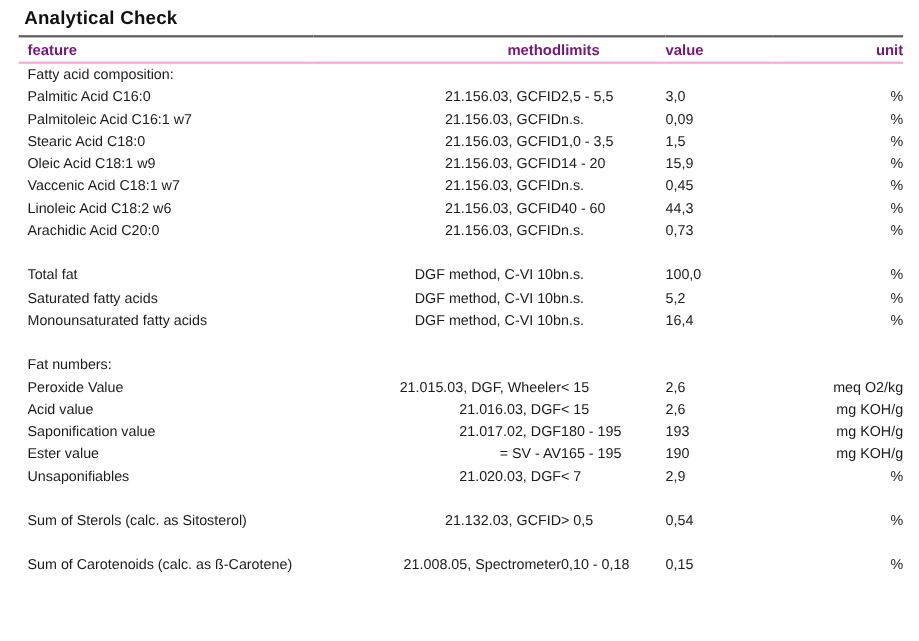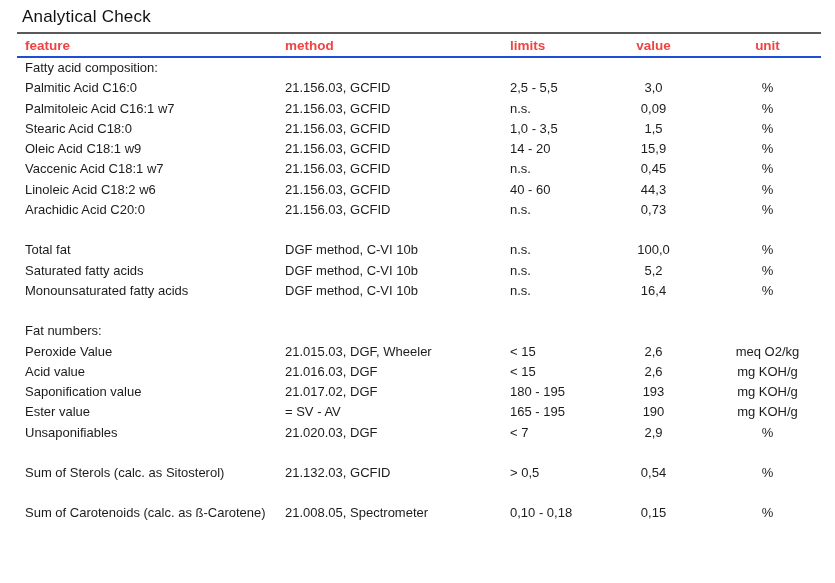--- a/index.html
+++ b/index.html
@@ -12,52 +12,52 @@
     font-family: "Liberation Sans", sans-serif;
     color: #1c1c1c;
   }
   .page {
     box-sizing: border-box;
     width: 835px;
     padding: 5px 14px 0 17px;
   }
   .doc-title {
     font-size: 17px;
-    font-weight: normal;
+    font-weight: bold;
     margin: 2px 0 5px 5px;
     color: #111111;
     letter-spacing: 0.2px;
   }
   table.analytical {
     width: 804px;
     border-collapse: collapse;
     table-layout: fixed;
     border-top: 2px solid #5a5a5a;
   }
   table.analytical thead th {
     font-size: 13.5px;
     font-weight: bold;
-    color: #ef4444;
-    border-bottom: 2px solid #1d4ed8;
+    color: #701a75;
+    border-bottom: 2px solid #f9a8d4;
     padding: 4px 0 3px 0;
     vertical-align: middle;
   }
   table.analytical td {
     font-size: 13px;
     line-height: 20.3px;
     padding: 0;
     vertical-align: top;
     white-space: nowrap;
     overflow: visible;
   }
   .col-feature { text-align: left; padding-left: 8px !important; }
-  .col-method  { text-align: left; }
+  .col-method  { text-align: right; }
   .col-limits  { text-align: left; }
-  .col-value   { text-align: center; }
-  .col-unit    { text-align: center; padding-left: 12px !important; }
+  .col-value   { text-align: left; }
+  .col-unit    { text-align: right; padding-left: 12px !important; }
   td.col-feature { white-space: pre-line; }
   tr.spacer-row td { height: 20px; line-height: 20px; }
   tr[data-name="section-row"] td { white-space: nowrap; }
 </style>
 </head>
 <body>
 
 <div class="page" data-name="analytical-check-document">
   <h1 class="doc-title" data-name="page-title">Analytical Check</h1>
 

